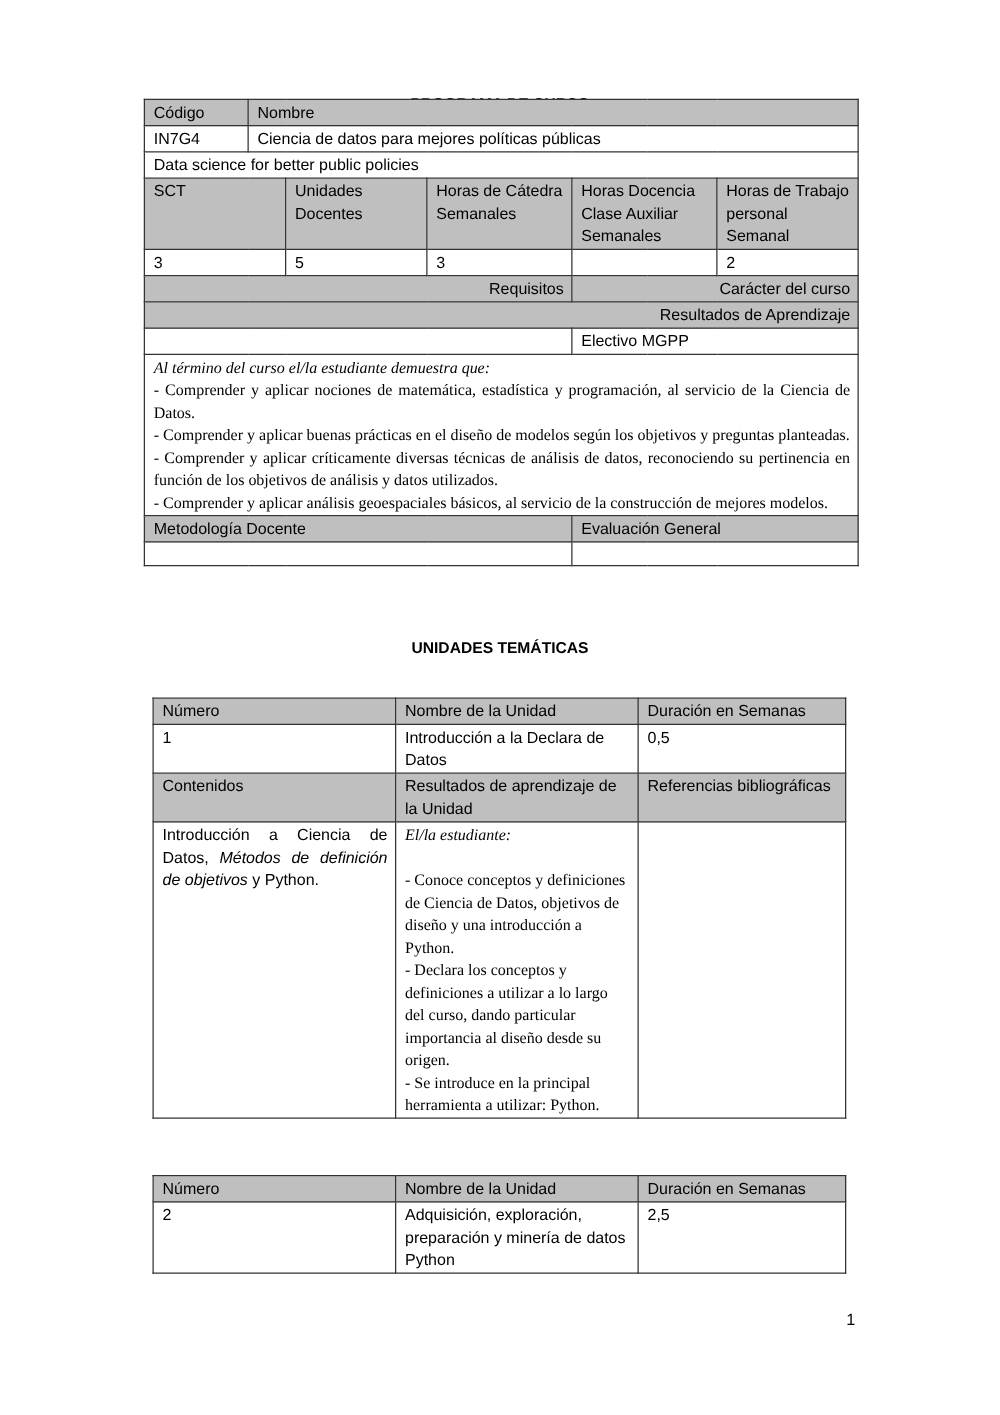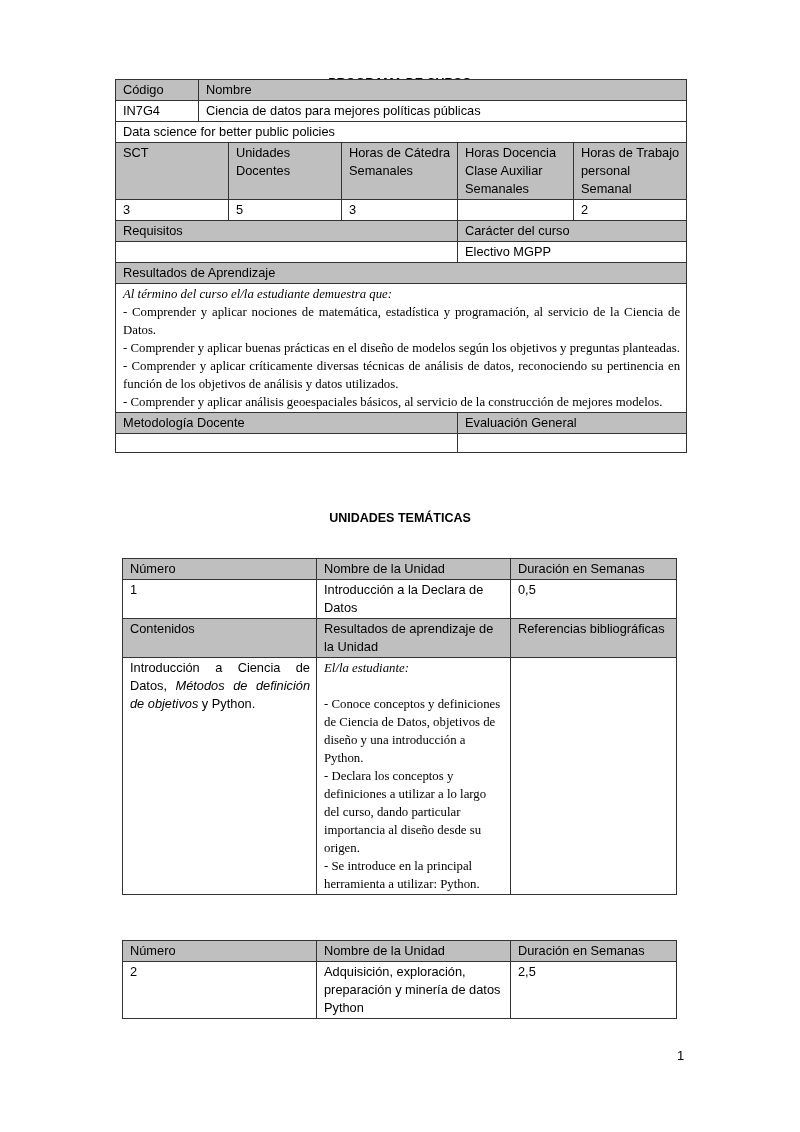--- a/index.html
+++ b/index.html
@@ -2,21 +2,21 @@
 <html><head>
 <meta charset="utf-8">
 <style>
   html, body { margin:0; padding:0; background:#ffffff; }
   body { width:800px; height:1132px; position:relative; overflow:hidden;
          font-family:"Liberation Sans", sans-serif; font-size:13px; color:#000; }
   .title { position:absolute; left:0; width:800px; text-align:center; font-weight:bold; font-size:12.5px; }
   table { position:absolute; border-collapse:collapse; table-layout:fixed;padding-left:15px; }
   td { border:1.3px solid #333; padding:1px 6px 1px 7px; vertical-align:top; line-height:18px; font-size:12.8px; }
   td.h { background:#bfbfbf; }
-  td.c { text-align:left; }
+  td.c { text-align:right; }
   .just { text-align:justify; }
   .it { font-style:italic; }
   .pagenum { position:absolute; left:677px; top:1048px; font-size:13px; }
   p { margin:0;font-family:Liberation Serif, serif; }
 </style>
 </head>
 <body>
 
 <div class="title" style="top:76px;">PROGRAMA DE CURSO</div>
 
@@ -54,26 +54,26 @@
     <td>5</td>
     <td>3</td>
     <td colspan="2"></td>
     <td>2</td>
   </tr>
   <tr>
     <td class="h c" colspan="4">Requisitos</td>
     <td class="h c" colspan="3">Carácter del curso</td>
   </tr>
   <tr>
+        <td class="h c" colspan="7">Resultados de Aprendizaje</td>
+      </tr>
+  <tr>
     <td colspan="4" style="height:18px;"></td>
     <td colspan="3">Electivo MGPP</td>
   </tr>
-  <tr>
-        <td class="h c" colspan="7">Resultados de Aprendizaje</td>
-      </tr>
   <tr>
     <td colspan="7" class="just">
       <p class="it">Al término del curso el/la estudiante demuestra que:</p>
       <p>- Comprender y aplicar nociones de matemática, estadística y programación, al servicio de la Ciencia de Datos.</p>
       <p>- Comprender y aplicar buenas prácticas en el diseño de modelos según los objetivos y preguntas planteadas.</p>
       <p>- Comprender y aplicar críticamente diversas técnicas de análisis de datos, reconociendo su pertinencia en función de los objetivos de análisis y datos utilizados.</p>
       <p>- Comprender y aplicar análisis geoespaciales básicos, al servicio de la construcción de mejores modelos.</p>
     </td>
   </tr>
   <tr>

